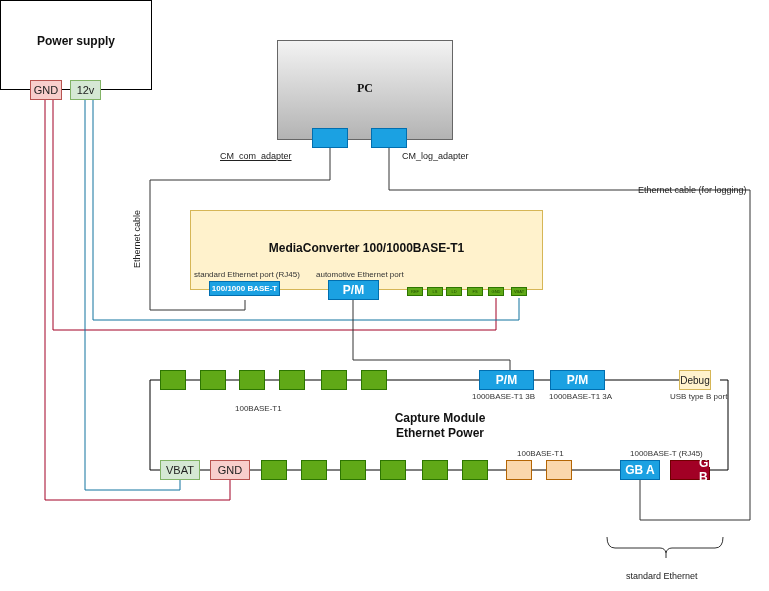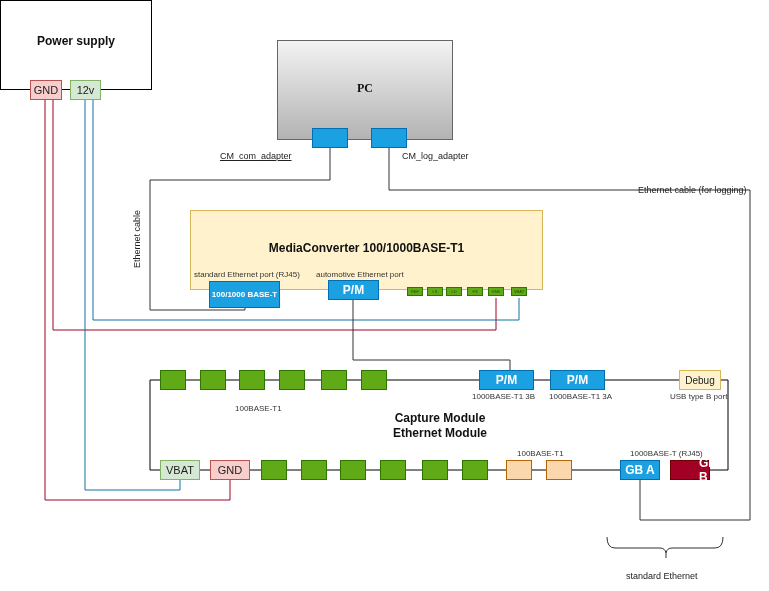--- a/index.html
+++ b/index.html
@@ -68,21 +68,21 @@
 <div class="lbl mid" style="left:402px;top:151px;">CM_log_adapter</div>
 
 <div class="lbl mid" style="left:108px;top:234px;transform:rotate(-90deg);transform-origin:center;">Ethernet cable</div>
 <div class="lbl mid" style="left:638px;top:168px;margin-top:17px;">Ethernet cable (for logging)</div>
 
 <div class="box mc">
   <span style="margin-top:-4px;">MediaConverter 100/1000BASE-T1</span>
 </div>
 <div class="lbl small" style="left:194px;top:270px;">standard Ethernet port (RJ45)</div>
 <div class="lbl small" style="left:316px;top:270px;">automotive Ethernet port</div>
-<div class="box blue-port" style="left:209px;top:281px;width:71px;height:27px;font-size:8px;">
+<div class="box blue-port" style="left:209px;top:281px;width:71px;height:15px;font-size:8px;">
   <span>100/1000 BASE-T</span>
 </div>
 <div class="box blue-port" style="left:328px;top:280px;width:51px;height:20px;font-size:12px;">
   <span>P/M</span>
 </div>
 <div class="box tiny-green" style="left:407px;top:287px;">
     <span>REF</span>
   </div>
 <div class="box tiny-green" style="left:427px;top:287px;">
     <span>LS</span>
@@ -110,28 +110,28 @@
 
 <div class="box blue-port" style="left:479px;top:370px;width:55px;height:20px;font-size:12px;">
   <span>P/M</span>
 </div>
 <div class="lbl small" style="left:472px;top:392px;">1000BASE-T1  3B</div>
 <div class="box blue-port" style="left:550px;top:370px;width:55px;height:20px;font-size:12px;">
   <span>P/M</span>
 </div>
 <div class="lbl small" style="left:549px;top:392px;">1000BASE-T1  3A</div>
 
-<div class="box debug" style="left:679px;top:370px;width:42px;height:20px;">
+<div class="box debug" style="left:679px;top:370px;width:32px;height:20px;">
   <span>Debug</span>
 </div>
 <div class="lbl small" style="left:670px;top:392px;">USB type B port</div>
 
 <div class="lbl" style="left:380px;top:411px;width:120px;text-align:center;font-weight:bold;font-size:12px;color:#111;line-height:15px;">
   <div>Capture Module</div>
-  <div>Ethernet Module</div>
+  <div>Ethernet Power</div>
 </div>
 
 <div class="box green-port" style="left:160px;top:460px;width:40px;height:20px;">
   <span>VBAT</span>
 </div>
 <div class="box red-port" style="left:210px;top:460px;width:40px;height:20px;">
   <span>GND</span>
 </div>
 <div class="box gsq" style="left:261px;top:460px;"></div>
 <div class="box gsq" style="left:301px;top:460px;"></div>

